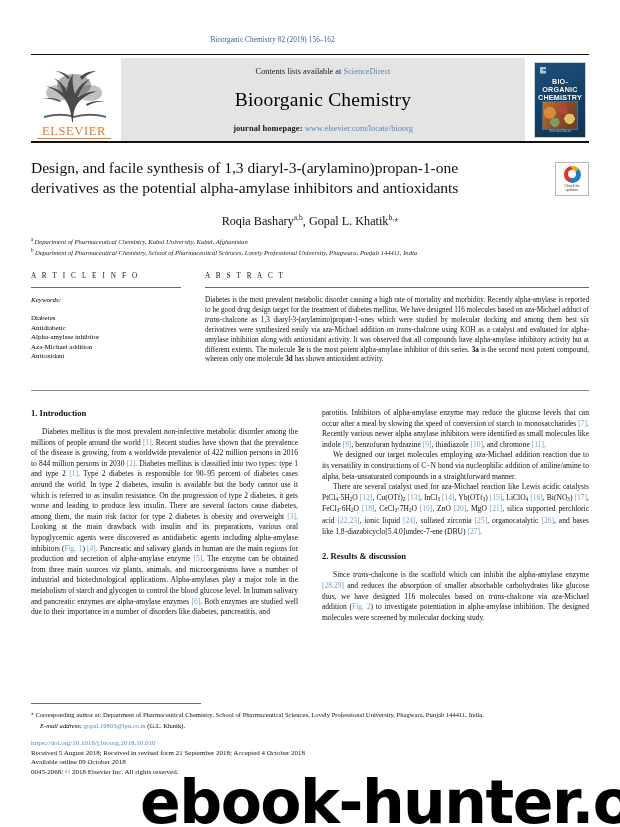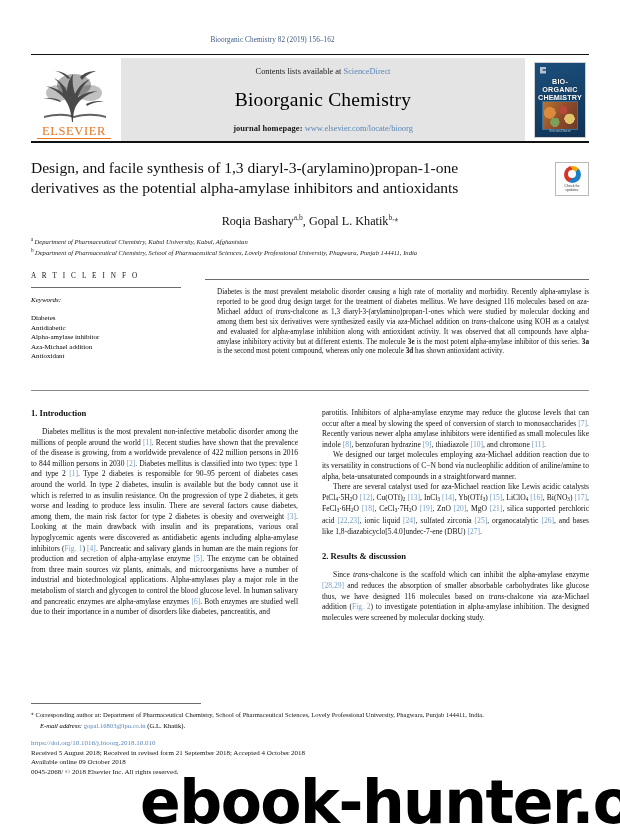--- a/index.html
+++ b/index.html
@@ -279,21 +279,20 @@
     margin: 7px 0 8px 0;
   }
   .kw-title { font-size: 7px; font-style: italic; margin-bottom: 10px; }
   .kw-list { font-size: 7px; line-height: 9.6px; }
 
   .abstract-text {
     font-size: 7.2px;
     line-height: 9.9px;
     text-align: justify;
     color: #111;
-    margin-left: 12px;
   }
   .abstract-text i { font-style: italic; }
   .abstract-text b { font-weight: bold; }
 
   .abs-bottom-rule {
     position: absolute;
     top: 390px;
     left: 31px;
     width: 558px;
     border-top: 1.2px solid #8a8a8a;
@@ -481,20 +480,21 @@
         <div>Antidiabetic</div>
         <div>Alpha-amylase inhibitor</div>
         <div>Aza-Michael addition</div>
         <div>Antioxidant</div>
       </div>
     </div>
 
     <div class="col-gap"></div>
 
     <div class="col-abs">
+      <div class="sec-head">A B S T R A C T</div>
       <div class="hrule"></div>
       <div class="abstract-text">
         Diabetes is the most prevalent metabolic disorder causing a high rate of mortality and morbidity. Recently alpha-amylase is reported to be good drug design target for the treatment of diabetes mellitus. We have designed 116 molecules based on aza-Michael adduct of <i>trans</i>-chalcone as 1,3 diaryl-3-(arylamino)propan-1-ones which were studied by molecular docking and among them best six derivatives were synthesized easily via aza-Michael addition on <i>trans</i>-chalcone using KOH as a catalyst and evaluated for alpha-amylase inhibition along with antioxidant activity. It was observed that all compounds have alpha-amylase inhibitory activity but at different extents. The molecule <b>3e</b> is the most potent alpha-amylase inhibitor of this series. <b>3a</b> is the second most potent compound, whereas only one molecule <b>3d</b> has shown antioxidant activity.
       </div>
     </div>
   </div>
 
   <div class="abs-bottom-rule"></div>
 
   <div class="body-cols">

